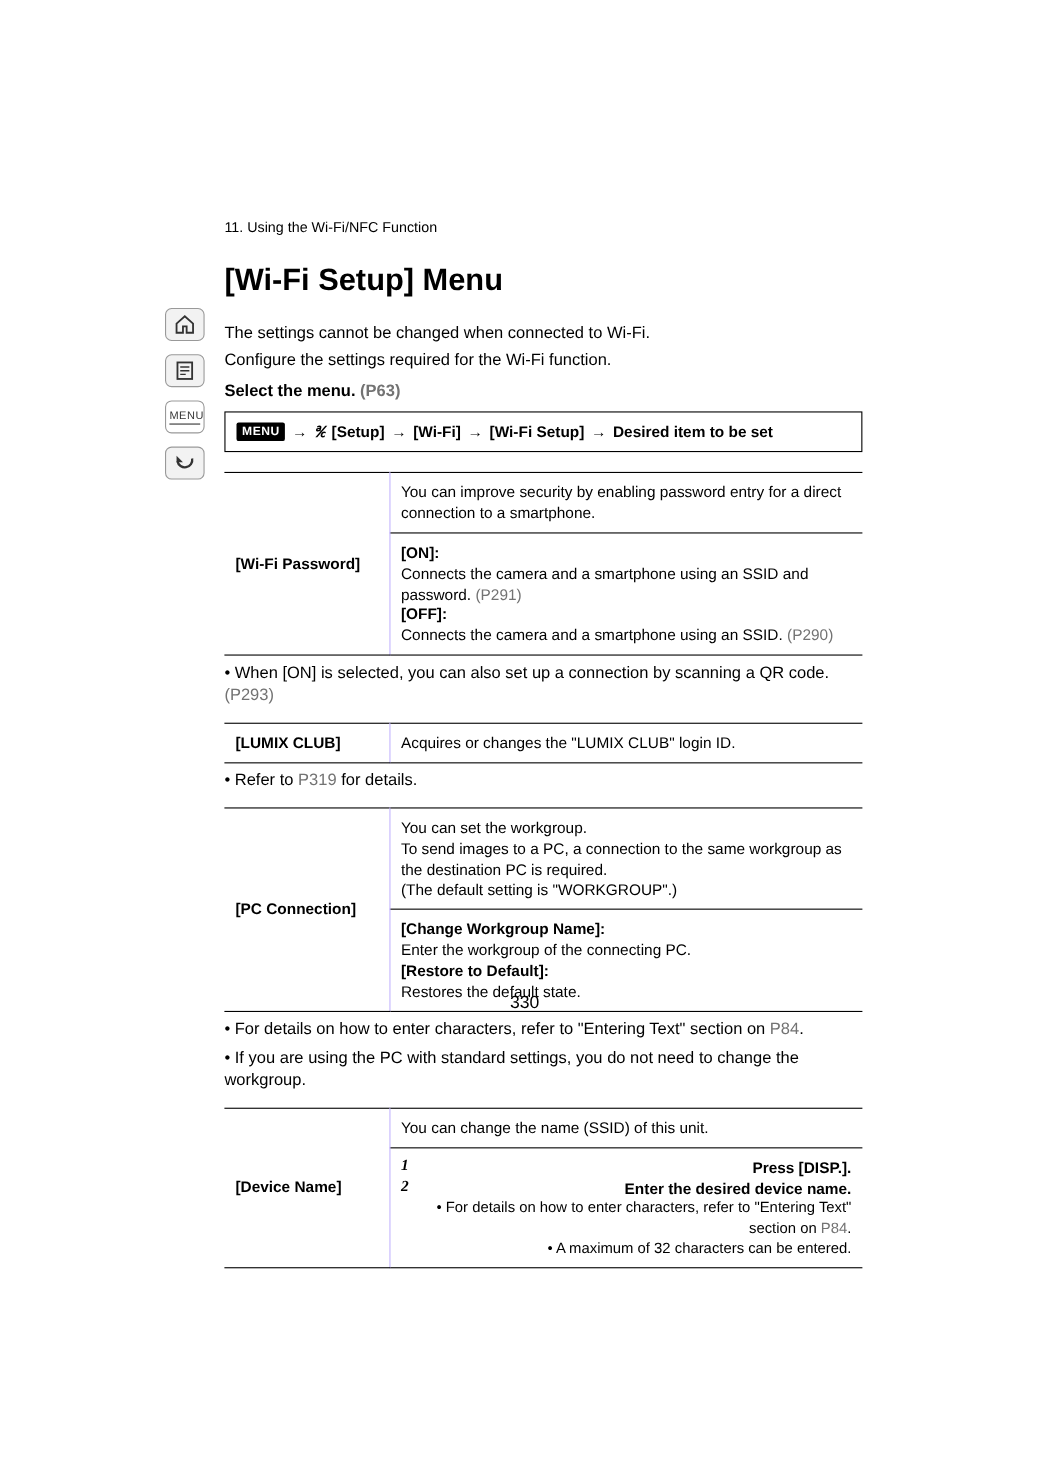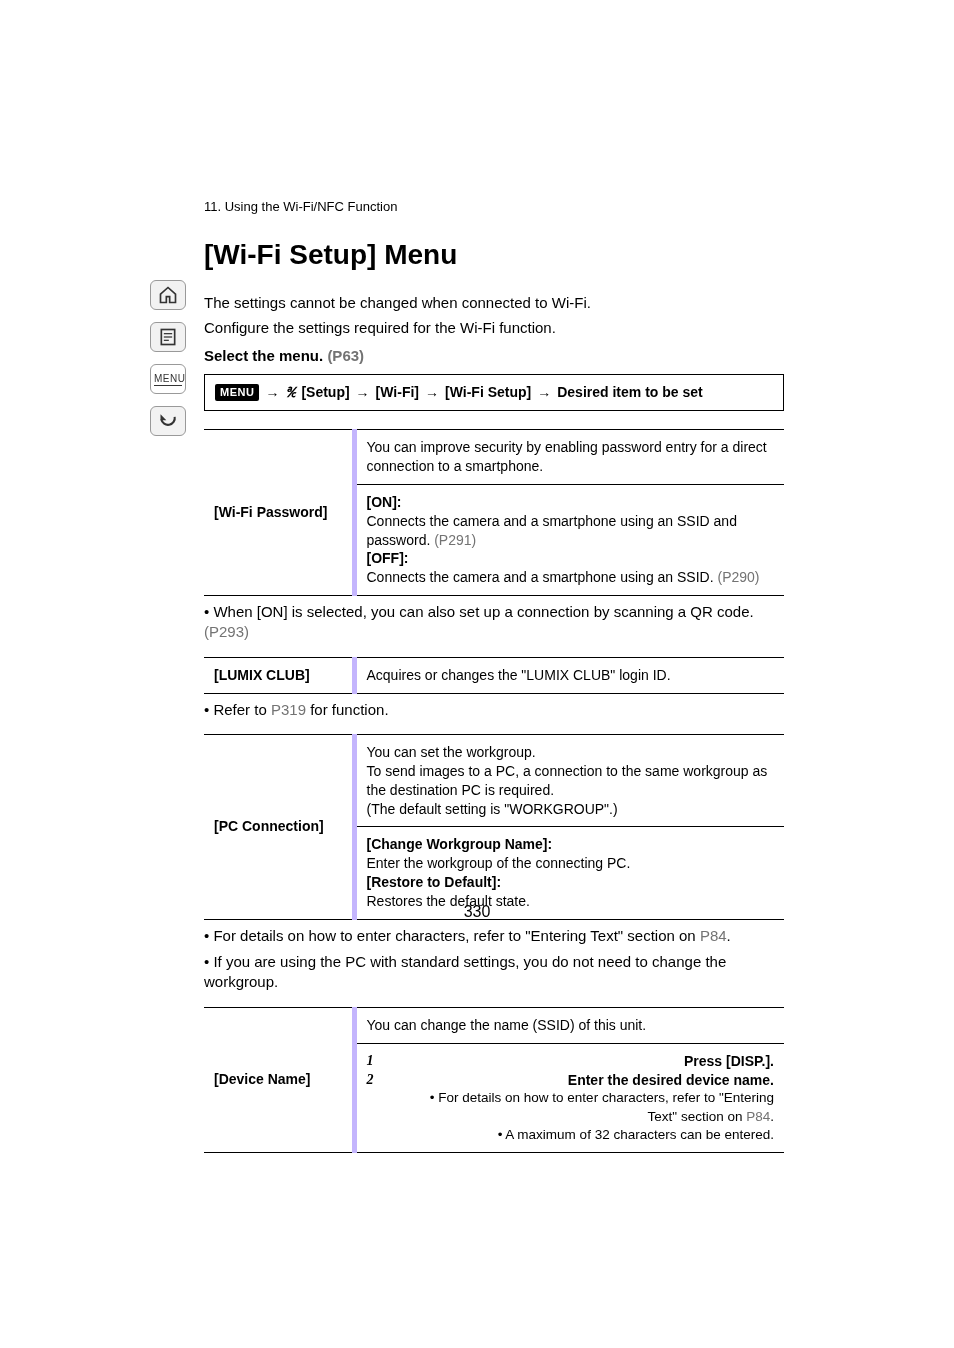--- a/index.html
+++ b/index.html
@@ -103,21 +103,21 @@
     border: 1px solid #000;
     border-left: none;
     border-right: none;
     padding: 8px 10px;
     vertical-align: middle;
     font-size: 14px;
   }
   table.setting-table td.label-cell {
     width: 150px;
     font-weight: bold;
-    border-right: 5px solid #c4b5fd;
+    border-right: 1px solid #c4b5fd;
   }
   .sub-row td { border-top: 1px solid #000; }
   .note {
     font-size: 15px;
     margin: 6px 0 14px 0;
   }
 
   .step-list {
     display: flex;
     gap: 10px;
@@ -226,21 +226,21 @@
 
     <table class="setting-table">
       <tbody>
           <tr>
         <td class="label-cell">[LUMIX CLUB]</td>
         <td>Acquires or changes the "LUMIX CLUB" login ID.</td>
       </tr>
     </tbody>
       </table>
     <div class="note">
-      <span>• Refer to </span><span class="link">P319</span><span> for function.</span>
+      <span>• Refer to </span><span class="link">P319</span><span> for details.</span>
     </div>
 
     <table class="setting-table">
       <tbody>
           <tr>
         <td class="label-cell" rowspan="2">[PC Connection]</td>
         <td>
           <div>You can set the workgroup.</div>
           <div>To send images to a PC, a connection to the same workgroup as the destination PC is required.</div>
           <div>(The default setting is "WORKGROUP".)</div>

